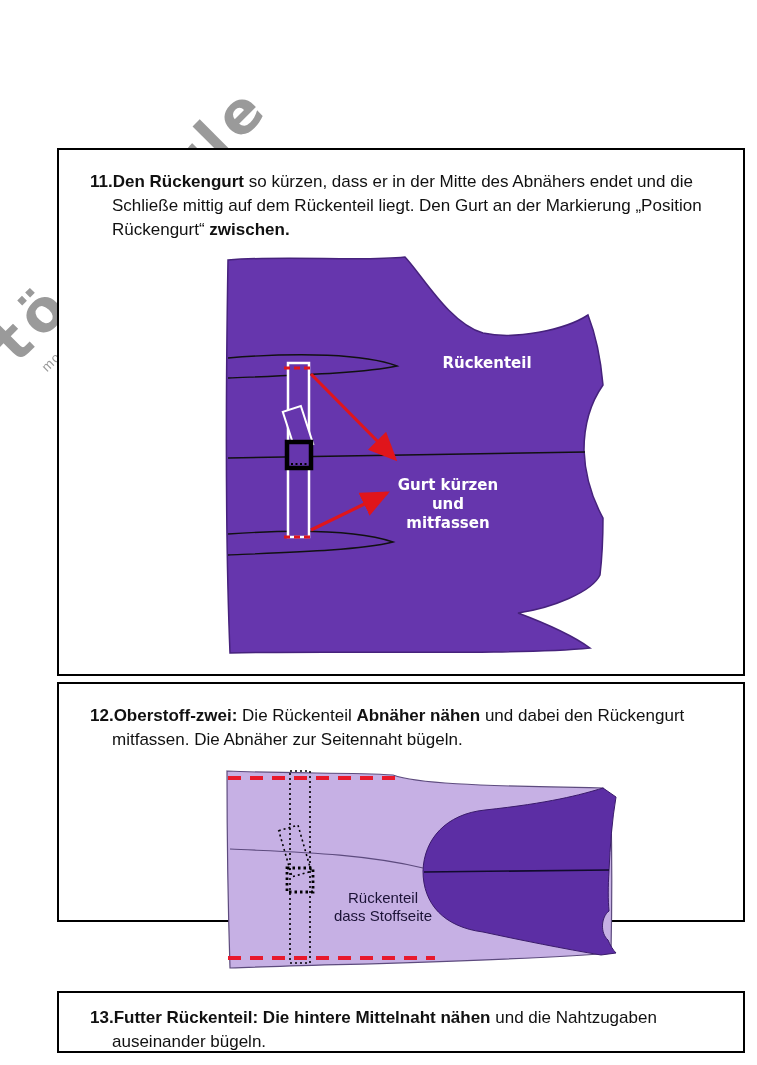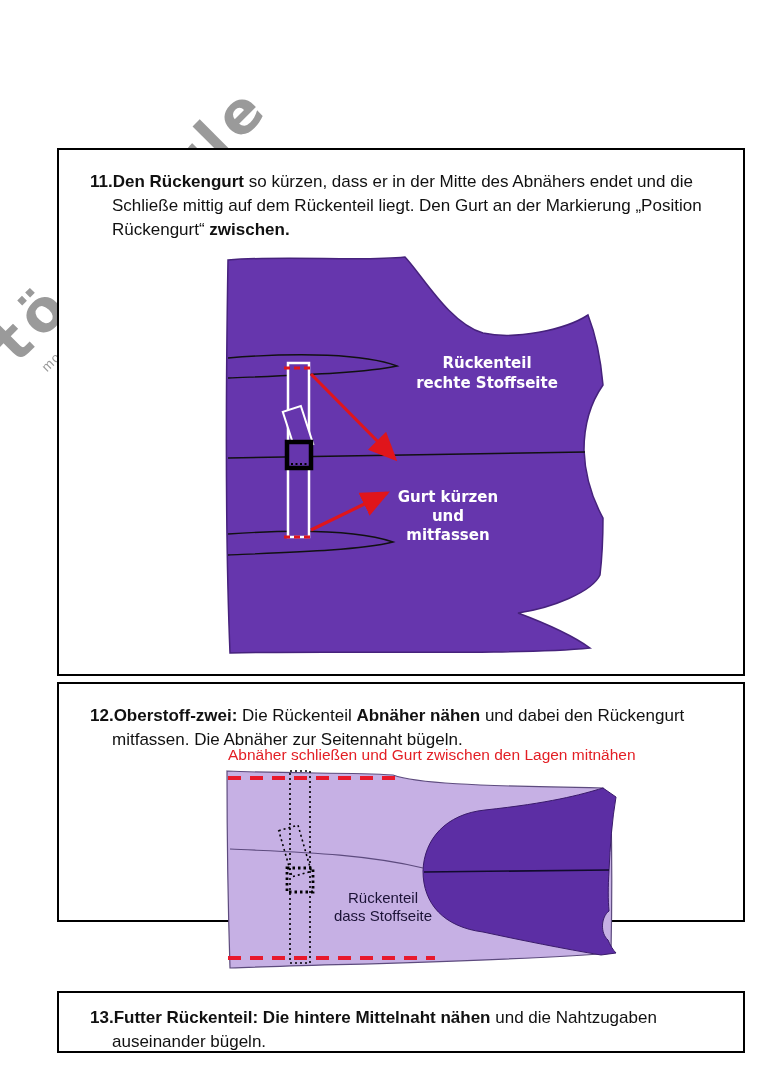--- a/index.html
+++ b/index.html
@@ -23,21 +23,21 @@
   .box3 .step-text{padding-right:0;padding-top:13px;}
   .b{font-weight:bold;}
 
   
   .dsvg{position:absolute;}
   #d1svg{left:200px;top:250px;}
   #d2svg{left:220px;top:765px;}
   .d1-label{position:absolute;color:#ffffff;font-family:"DejaVu Sans",sans-serif;
             font-weight:600;font-size:15px;text-align:center;}
   #d1-piece-label{left:397px;top:353px;width:180px;line-height:20px;}
-  #d1-gurt-label{left:378px;top:488px;width:140px;line-height:19px;}
+  #d1-gurt-label{left:378px;top:476px;width:140px;line-height:19px;}
   #d2-caption{position:absolute;left:228px;top:746px;width:420px;font-size:15.5px;
               color:#e31e24;}
   #d2-piece-label{position:absolute;left:298px;top:889px;width:170px;text-align:center;
                   font-size:15px;color:#1b1236;line-height:18px;}
 </style>
 </head>
 <body>
 
 <div id="page">
 
@@ -69,33 +69,31 @@
     <rect x="87" y="192" width="24" height="26" stroke="#000" stroke-width="4.5" fill="#6636ad"></rect>
     <line x1="91" y1="214" x2="107" y2="214" stroke="#000" stroke-width="2" stroke-dasharray="2 2.5"></line>
     <line x1="84" y1="118" x2="113" y2="118" stroke="#e0151b" stroke-width="3.2" stroke-dasharray="6 4"></line>
     <line x1="84" y1="287" x2="113" y2="287" stroke="#e0151b" stroke-width="3.2" stroke-dasharray="6 4"></line>
     <line x1="111" y1="124" x2="195" y2="209" stroke="#e0151b" stroke-width="3.2" marker-end="url(#ah)"></line>
     <line x1="111" y1="280" x2="187" y2="243" stroke="#e0151b" stroke-width="3.2" marker-end="url(#ah)"></line>
   </svg>
 
   <div id="d1-piece-label" class="d1-label">
     <div>Rückenteil</div>
-    <div>rechte Stoffseite</div>
   </div>
   <div id="d1-gurt-label" class="d1-label">
     <div>Gurt kürzen</div>
     <div>und</div>
     <div>mitfassen</div>
   </div>
 
   <div class="box box2">
     <div class="step-text"><span class="b">12.Oberstoff-zwei:</span><span> Die Rückenteil </span><span class="b">Abnäher nähen</span><span> und dabei den Rückengurt mitfassen. Die Abnäher zur Seitennaht bügeln.</span></div>
   </div>
 
-  <div id="d2-caption">Abnäher schließen und Gurt zwischen den Lagen mitnähen</div>
 
   <svg id="d2svg" class="dsvg" width="410" height="210" viewBox="0 0 410 210">
     <path stroke="#5d4b7e" stroke-width="1.2" d="M 7 6 C 70 9 130 7 173 10 C 195 18 250 21 383 23 L 391 45
              C 392 90 392 140 391 188 C 300 196 120 199 10 203 C 8 140 7 70 7 6 Z" fill="#c6b0e4"></path>
     <path fill="none" stroke="#5d4b7e" stroke-width="1.2" d="M 10 84 C 70 87 140 88 203 103"></path>
     <path stroke="#3a1b6b" stroke-width="1" d="M 265 45 C 330 38 360 30 383 23 L 396 32
              C 392 55 390 82 389 106 C 388 122 388 135 389 146
              C 381 152 380 168 388 175 C 390 180 393 185 396 188
              L 381 190 C 345 184 300 175 263 167
              C 224 162 203 139 203 106 C 204 74 226 49 265 45 Z" fill="#5c2ea4"></path>

